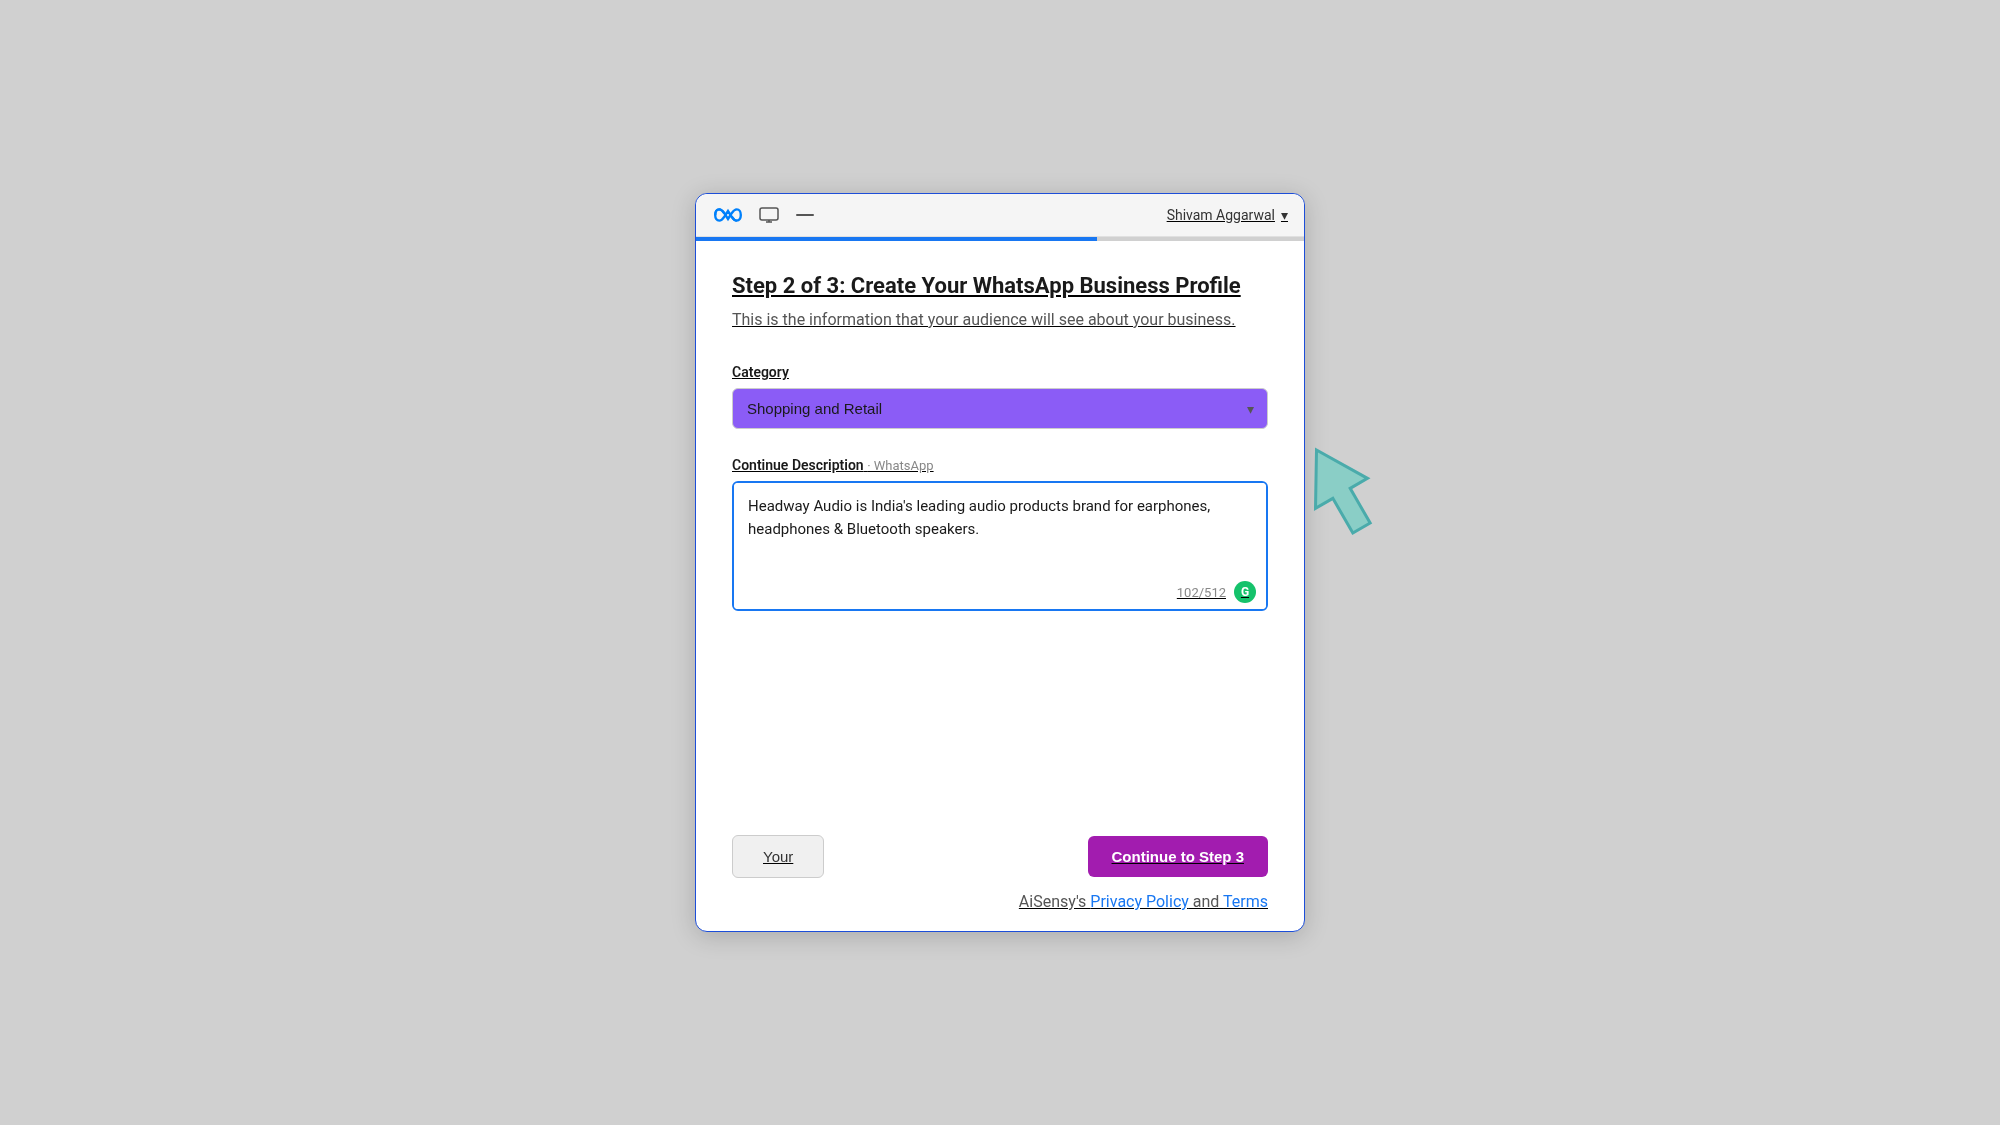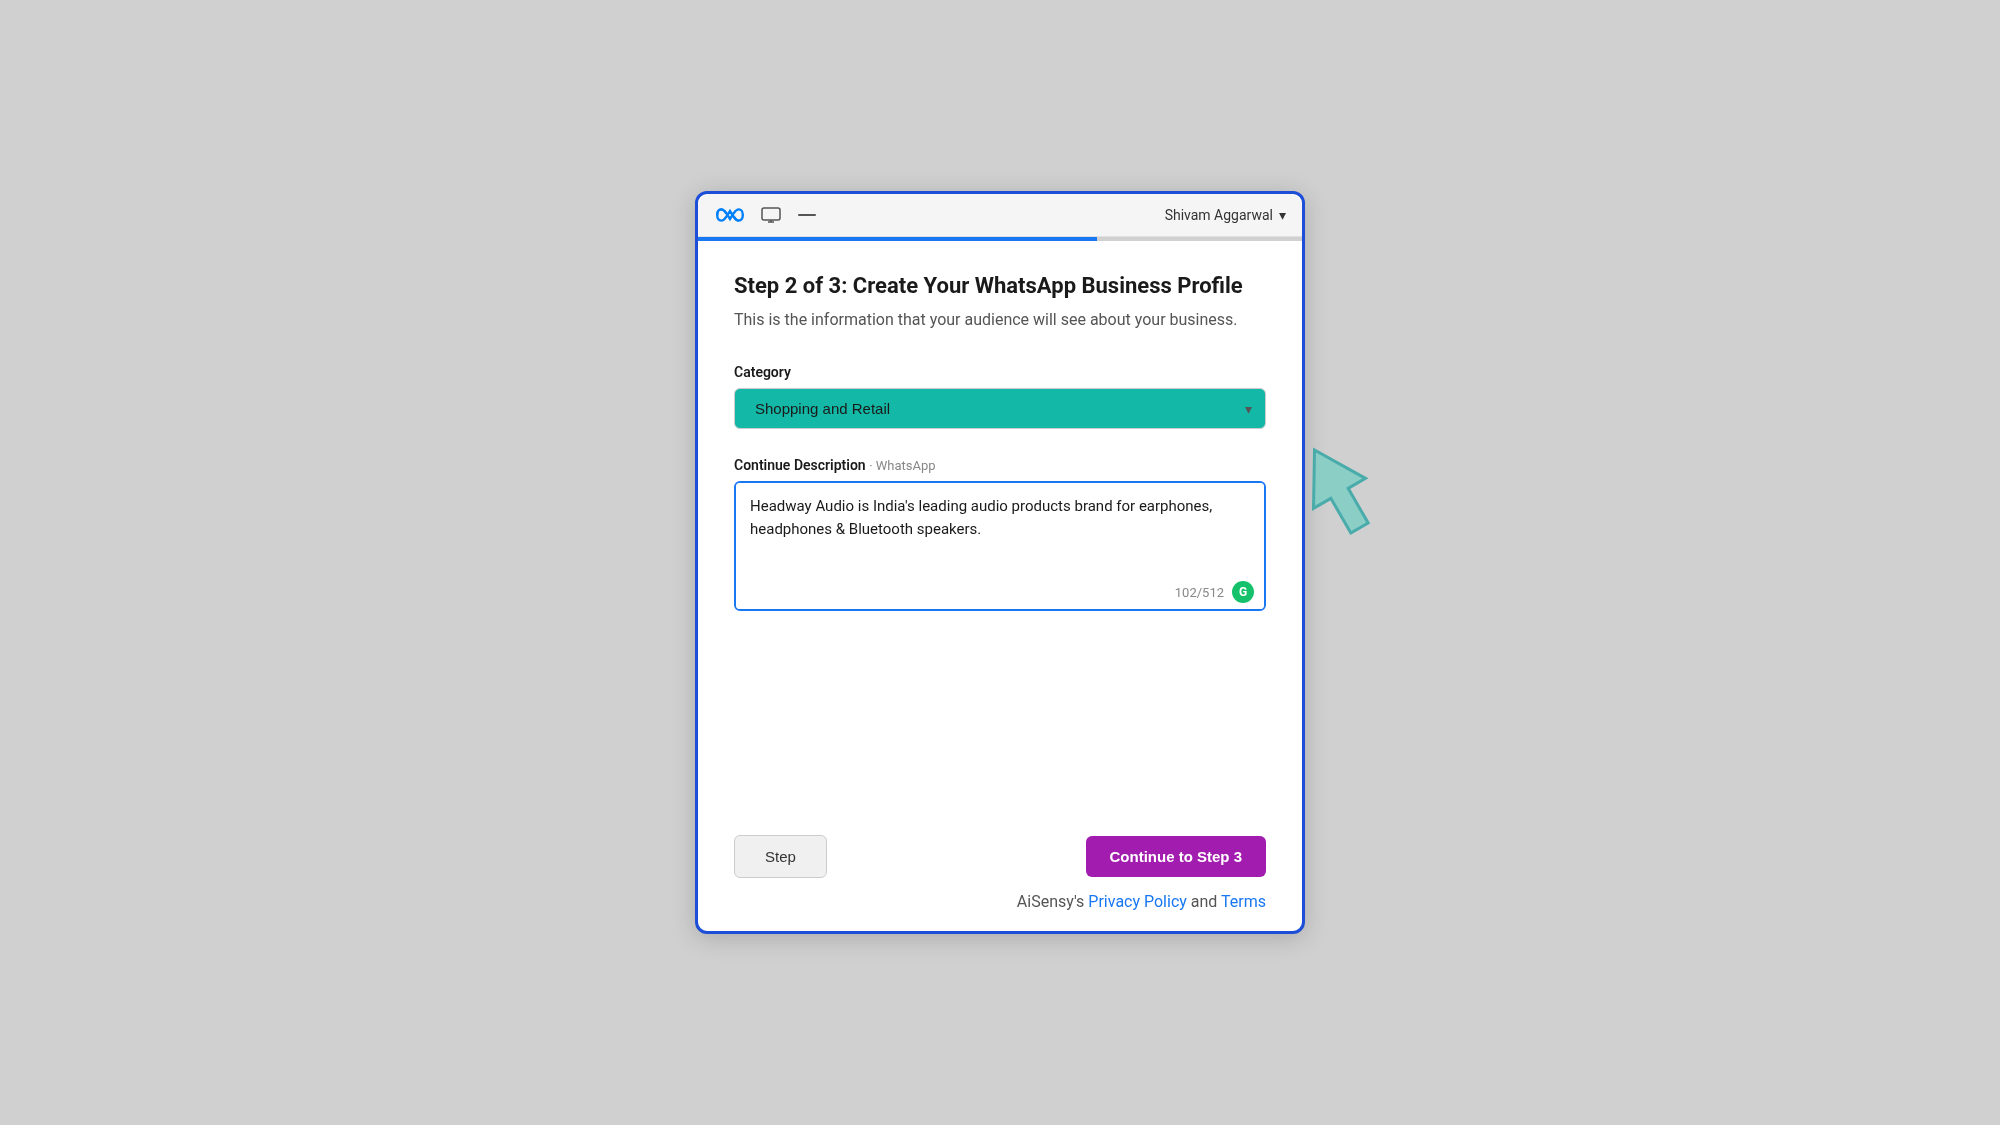--- a/index.html
+++ b/index.html
@@ -19,24 +19,25 @@
       display: flex;
       align-items: center;
       justify-content: center;
       position: relative;
     }
 
     .modal-card {
       width: 610px;
       background: #ffffff;
       border-radius: 12px;
-      border: 3px solid #1d4ed8;
+      border: 1px solid #1d4ed8;
       box-shadow: 0 4px 24px rgba(0,0,0,0.18);
       overflow: visible;
       position: relative;
+      text-decoration: underline;
     }
 
     
     .top-bar {
       background: #f5f5f5;
       border-bottom: 1px solid #e0e0e0;
       border-radius: 12px 12px 0 0;
       padding: 10px 16px;
       display: flex;
       align-items: center;
@@ -126,26 +127,26 @@
     .category-section {
       margin-bottom: 28px;
     }
 
     .dropdown-wrapper {
       position: relative;
     }
 
     .dropdown-wrapper select {
       width: 100%;
-      padding: 11px 40px 11px 20px;
+      padding: 11px 40px 11px 14px;
       border: 1px solid #cccccc;
       border-radius: 6px;
       font-size: 15px;
       color: #1a1a1a;
-      background: #14b8a6;
+      background: #8b5cf6;
       appearance: none;
       cursor: pointer;
     }
 
     .dropdown-chevron {
       position: absolute;
       right: 14px;
       top: 50%;
       transform: translateY(-50%);
       pointer-events: none;
@@ -352,21 +353,21 @@
             <span class="char-count">102/512</span>
             <div class="grammarly-icon">G</div>
           </div>
         </div>
       </div>
 
     </div>
 
     <div class="bottom-section">
       <div class="buttons-row">
-        <button class="back-btn">Step</button>
+        <button class="back-btn">Your</button>
         <button class="continue-btn">Continue to Step 3</button>
       </div>
       <div class="footer-links">
         <span>AiSensy's </span><a href="#">Privacy Policy</a><span> and </span><a href="#">Terms</a>
       </div>
     </div>
 
   </div>
 </div>
 

